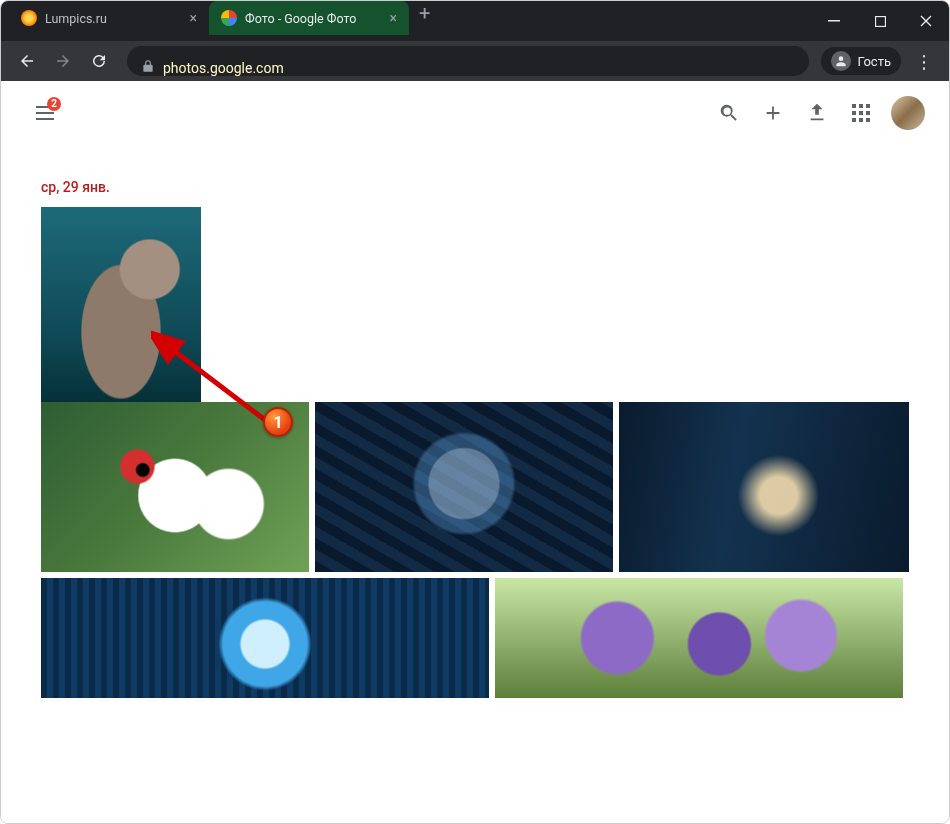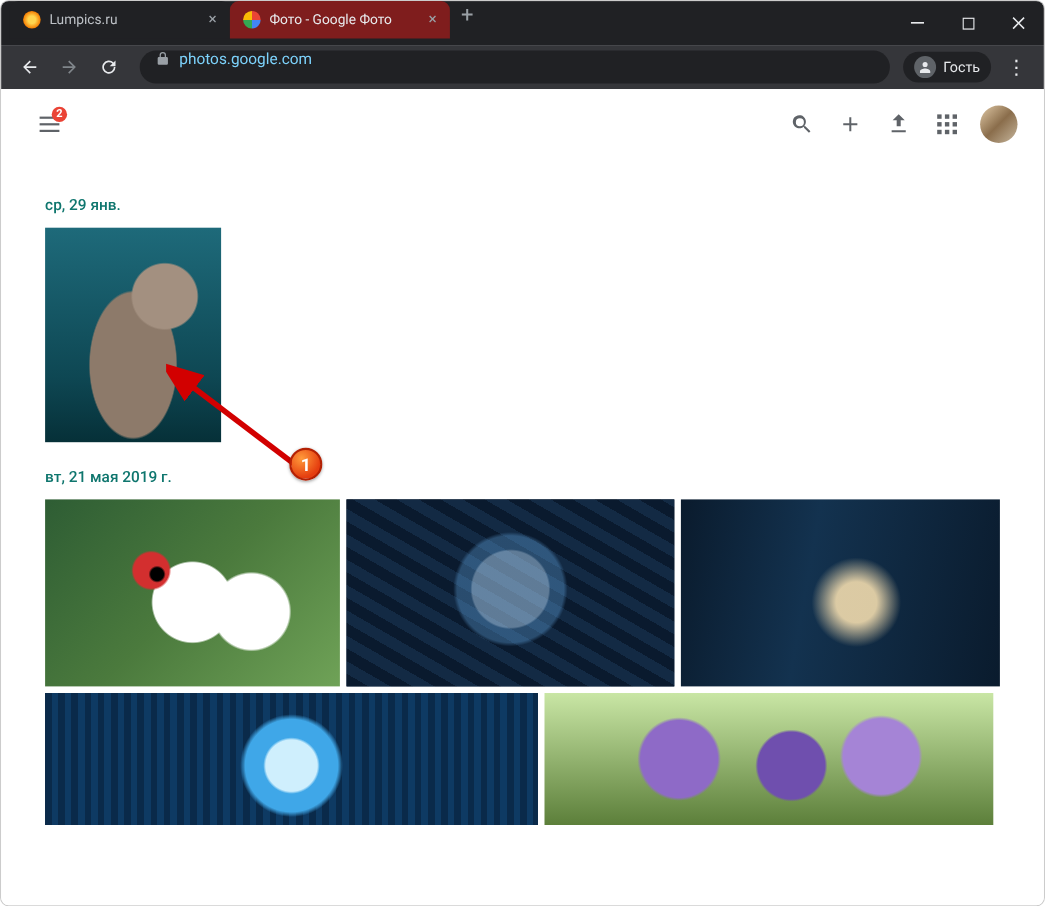--- a/index.html
+++ b/index.html
@@ -27,21 +27,21 @@
     height: 34px;
     padding: 0 12px;
     color: #bdc1c6;
     font-size: 12.5px;
     background: #202124;
     border-top-left-radius: 8px; border-top-right-radius:8px;
     min-width: 200px; max-width: 220px;
     gap:8px;
     position:relative;
   }
-  .tab.active { background:#7f1d1d; color:#e8eaed; }
+  .tab.active { background:#14532d; color:#e8eaed; }
   .tab .favicon { width:16px; height:16px; border-radius:50%; }
   .tab .fav-lumpics { background:radial-gradient(circle,#ffd54f 30%,#f57c00 70%); }
   .tab .fav-gphotos {
     background: conic-gradient(#ea4335 0 90deg,#4285f4 90deg 180deg,#34a853 180deg 270deg,#fbbc05 270deg 360deg);
   }
   .tab .tab-title { flex:1; white-space:nowrap; overflow:hidden; text-overflow:ellipsis; }
   .tab .tab-close { color:#9aa0a6; font-size:14px; cursor:pointer; }
   .new-tab { color:#9aa0a6; font-size:20px; padding:0 10px 4px; cursor:pointer; }
   .win-controls { display:flex; margin-left:auto; }
   .win-btn {
@@ -59,23 +59,23 @@
     width:32px; height:32px; border-radius:50%;
     display:flex; align-items:center; justify-content:center;
     color:#e8eaed; cursor:pointer;
   }
   .nav-btn.disabled { color:#80868b; }
   .omnibox {
     flex:1;
     background:#202124;
     border-radius:16px;
     height:30px;
-    display:flex; align-items:flex-start;
+    display:flex; align-items:flex-end;
     padding:0 14px; gap:8px;
-    color:#7dd3fc; font-size:14px;
+    color:#fef9c3; font-size:14px;
     margin: 0 8px;
   }
   .lock { color:#9aa0a6; }
   .guest-chip {
     display:flex; align-items:center; gap:6px;
     background:#202124; color:#e8eaed;
     padding: 4px 10px; border-radius:14px; font-size:13px;
     cursor:pointer;
   }
   .guest-av {
@@ -119,21 +119,21 @@
   .hdr-btn svg{ width:22px; height:22px; fill:#5f6368; }
   .apps-grid { display:grid; grid-template-columns:repeat(3,4px); grid-auto-rows:4px; gap:3px; }
   .apps-grid span{ background:#5f6368; width:4px; height:4px; }
   .avatar {
     width:34px; height:34px; border-radius:50%;
     background: linear-gradient(135deg,#e0c9a6 0%, #8a6d4b 50%, #c7b79e 100%);
     cursor:pointer; margin-left:8px;
   }
 
   .content { padding: 10px 24px 0 40px; }
-  .date-hdr { font-size:14px; color:#0f766e; font-weight:500; margin:24px 0 12px; }
+  .date-hdr { font-size:14px; color:#b91c1c; font-weight:500; margin:24px 0 12px; }
 
   .row { display:flex; gap:6px; flex-wrap:wrap; }
 
   .thumb {
     height:195px; cursor:pointer; position:relative; overflow:hidden;
   }
   .thumb.small { width:160px; }
 
   
   .ph-hippo {
@@ -300,21 +300,20 @@
     </div>
     <div class="avatar"></div>
   </div>
 
   <div class="content">
     <div class="date-hdr">ср, 29 янв.</div>
     <div class="row">
       <div class="thumb small ph-hippo"></div>
     </div>
 
-    <div class="date-hdr">вт, 21 мая 2019 г.</div>
     <div class="row row2" id="row2">
         <div class="thumb ph-ladybug" style="width: 268px;"></div>
         <div class="thumb ph-globe" style="width: 298px;"></div>
         <div class="thumb ph-touch" style="width: 290px;"></div>
       </div>
     <div class="row row3" style="margin-top:6px;" id="row3">
         <div class="thumb ph-chip" style="width: 448px;"></div>
         <div class="thumb ph-flowers" style="width: 408px;"></div>
       </div>
   </div>

